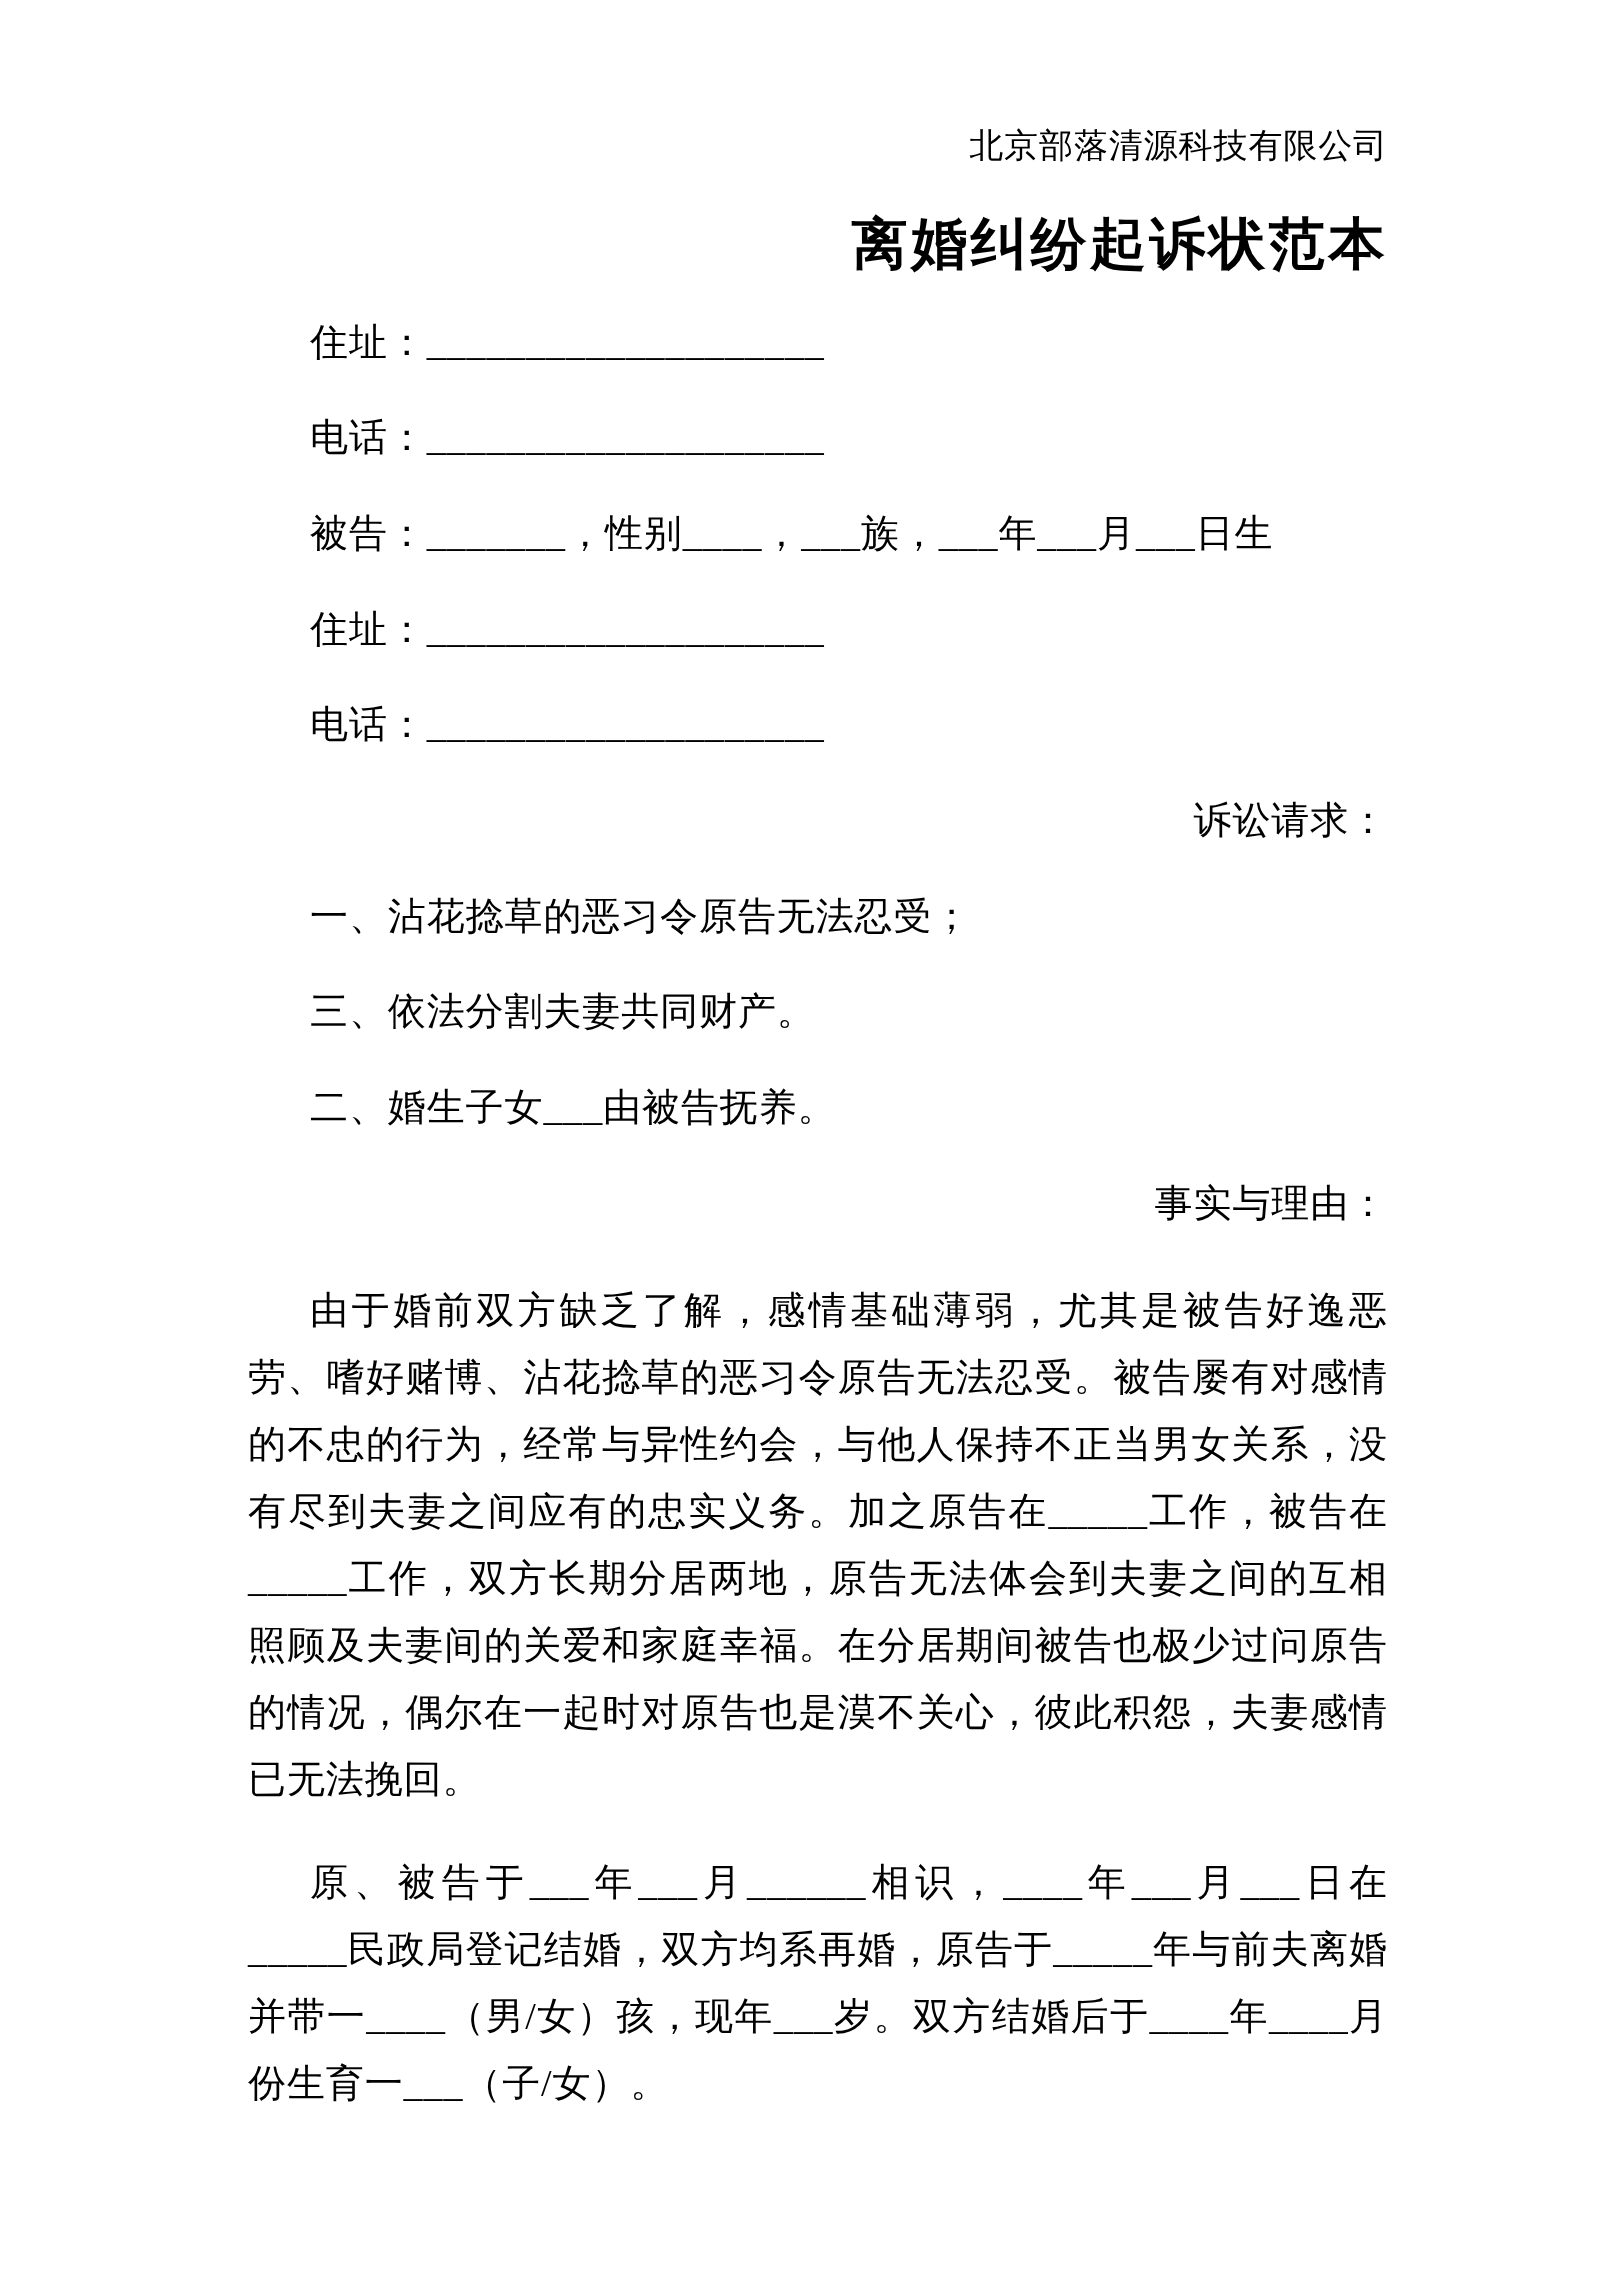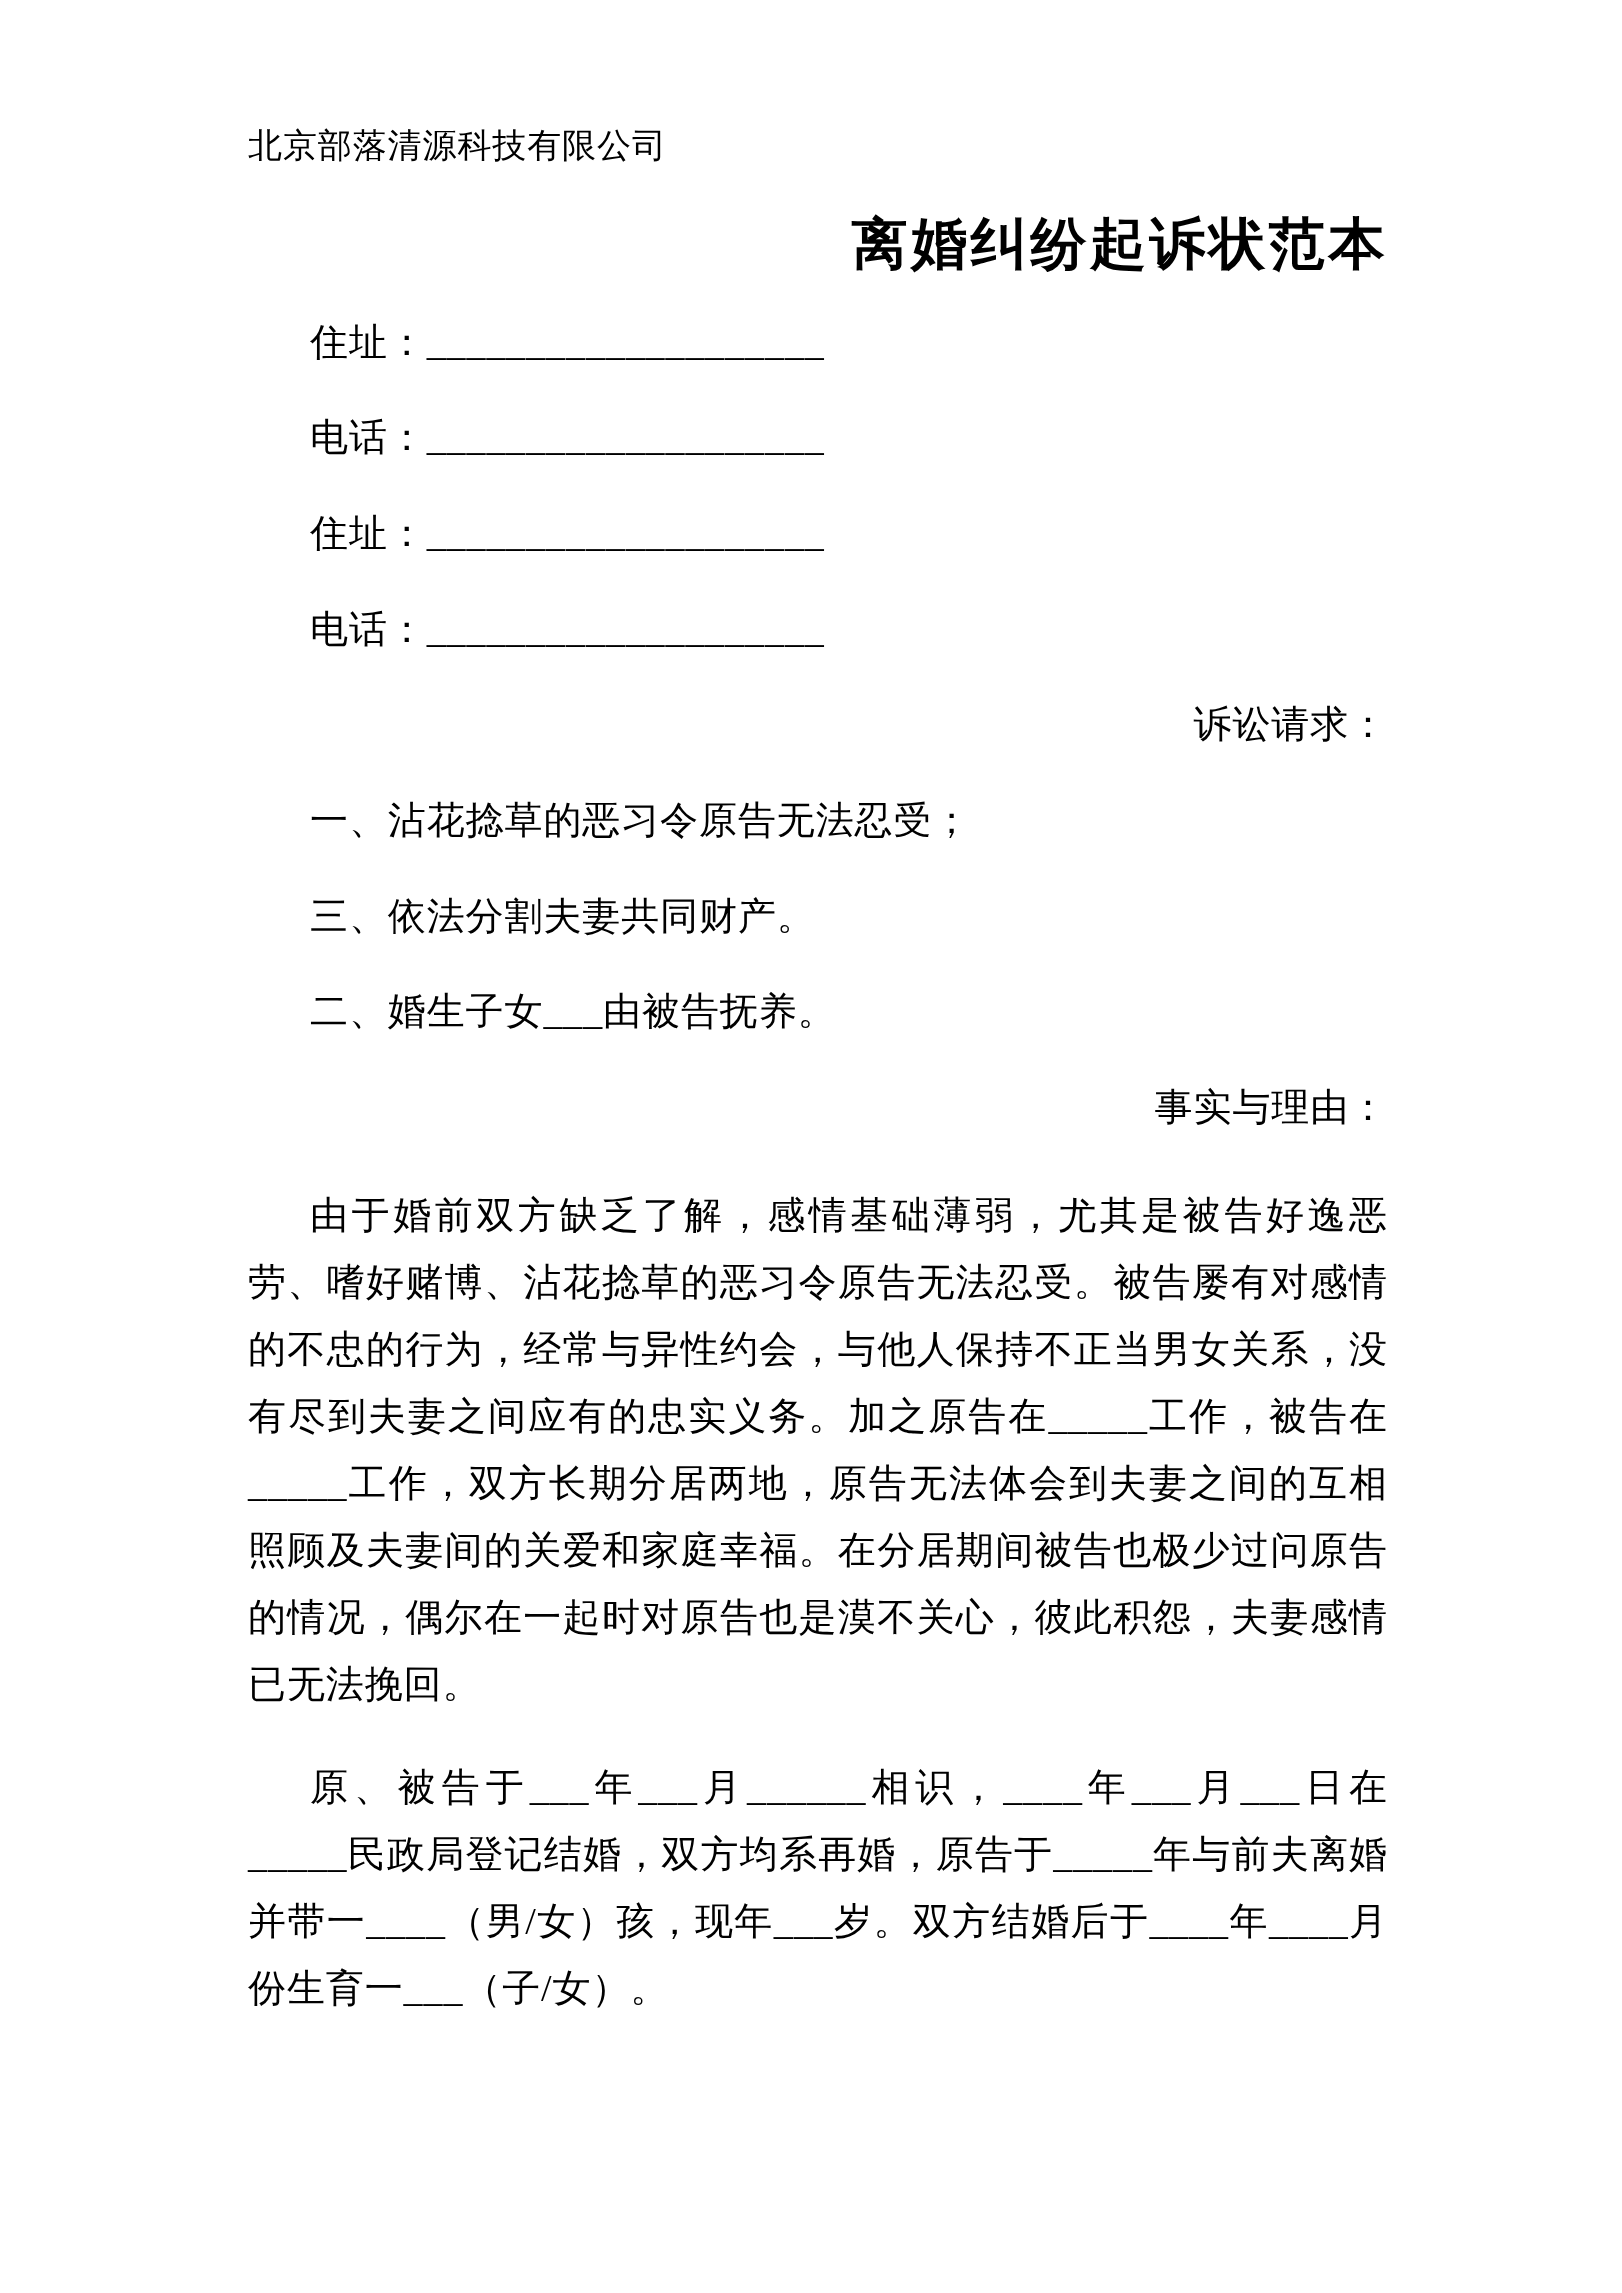--- a/index.html
+++ b/index.html
@@ -14,20 +14,21 @@
     height: 2294px;
     margin: 0 auto;
     background: #ffffff;
     color: #000000;
     font-family: "Liberation Serif", "DejaVu Serif", serif;
     padding: 127px 235px 0 248px;
     overflow: hidden;
   }
 
   .company {
+    text-align: right;
     font-size: 34px;
     line-height: 1.1;
     letter-spacing: 0.9px;
   }
 
   .doc-title {
     text-align: right;
     font-size: 56px;
     font-weight: 700;
     letter-spacing: 3.6px;
@@ -77,20 +78,21 @@
 
   <div class="company">北京部落清源科技有限公司</div>
 
   <h1 class="doc-title">离婚纠纷起诉状范本</h1>
 
 
   <div class="form-line">住址：____________________</div>
 
   <div class="form-line">电话：____________________</div>
 
+  <div class="form-line">被告：_______，性别____，___族，___年___月___日生</div>
 
   <div class="form-line">住址：____________________</div>
 
   <div class="form-line">电话：____________________</div>
 
   <div class="section-heading">诉讼请求：</div>
 
   <div class="claim-item">一、沾花捻草的恶习令原告无法忍受；</div>
 
   <div class="claim-item">三、依法分割夫妻共同财产。</div>

